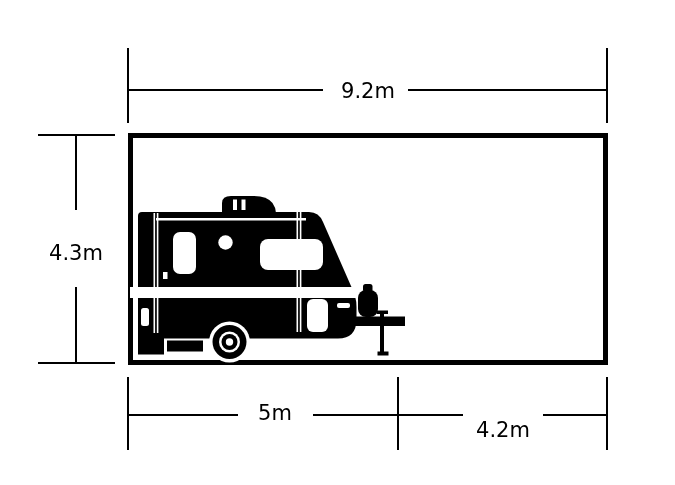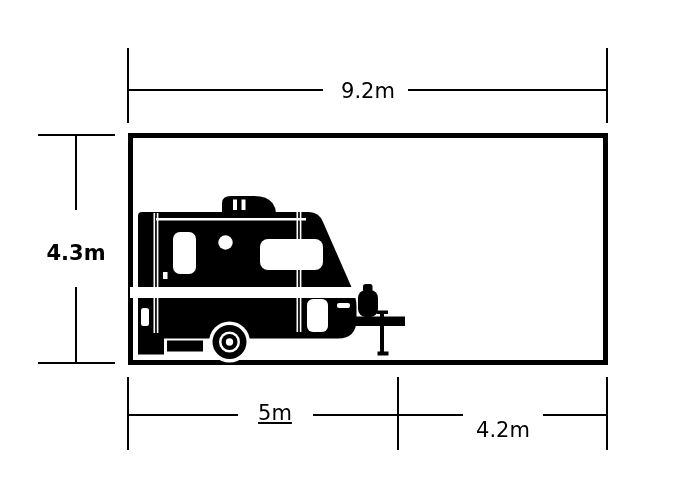--- a/index.html
+++ b/index.html
@@ -54,29 +54,29 @@
   <div class="vline" style="left:127px; top:48px; width:2px; height:75px;"></div>
   <div class="vline" style="left:606px; top:48px; width:2px; height:75px;"></div>
   <div class="hline" style="left:128px; top:89px; width:195px; height:2px;"></div>
   <div class="hline" style="left:408px; top:89px; width:200px; height:2px;"></div>
   <div class="dim-label" style="left:368px; top:91px;">9.2m</div>
 
   <div class="hline" style="left:38px; top:134px; width:77px; height:2px;"></div>
   <div class="hline" style="left:38px; top:362px; width:77px; height:2px;"></div>
   <div class="vline" style="left:75px; top:135px; width:2px; height:75px;"></div>
   <div class="vline" style="left:75px; top:287px; width:2px; height:76px;"></div>
-  <div class="dim-label" style="left:76px; top:253px;font-weight:bold;">4.3m</div>
+  <div class="dim-label" style="left:76px; top:253px;">4.3m</div>
 
   <div class="vline" style="left:127px; top:377px; width:2px; height:73px;"></div>
   <div class="vline" style="left:397px; top:377px; width:2px; height:73px;"></div>
   <div class="vline" style="left:606px; top:377px; width:2px; height:73px;"></div>
   <div class="hline" style="left:128px; top:414px; width:110px; height:2px;"></div>
   <div class="hline" style="left:313px; top:414px; width:150px; height:2px;"></div>
   <div class="hline" style="left:543px; top:414px; width:65px; height:2px;"></div>
-  <div class="dim-label" style="left:275px; top:413px;text-decoration:underline;">5m</div>
+  <div class="dim-label" style="left:275px; top:413px;">5m</div>
   <div class="dim-label" style="left:503px; top:430px;">4.2m</div>
 
   <div class="space-rect"></div>
 
   <svg class="caravan" viewBox="0 0 675 485" aria-hidden="true">
     <g>
 
       <path fill="#000000" d="M222,213 L222,203 Q222,196 231,196 L253,196 Q267,196 272.5,203 Q275.5,207 276,213 Z"></path>
       <rect x="233" y="199.5" width="4" height="10.5" fill="#ffffff"></rect>
       <rect x="241.5" y="199.5" width="4" height="10.5" fill="#ffffff"></rect>

